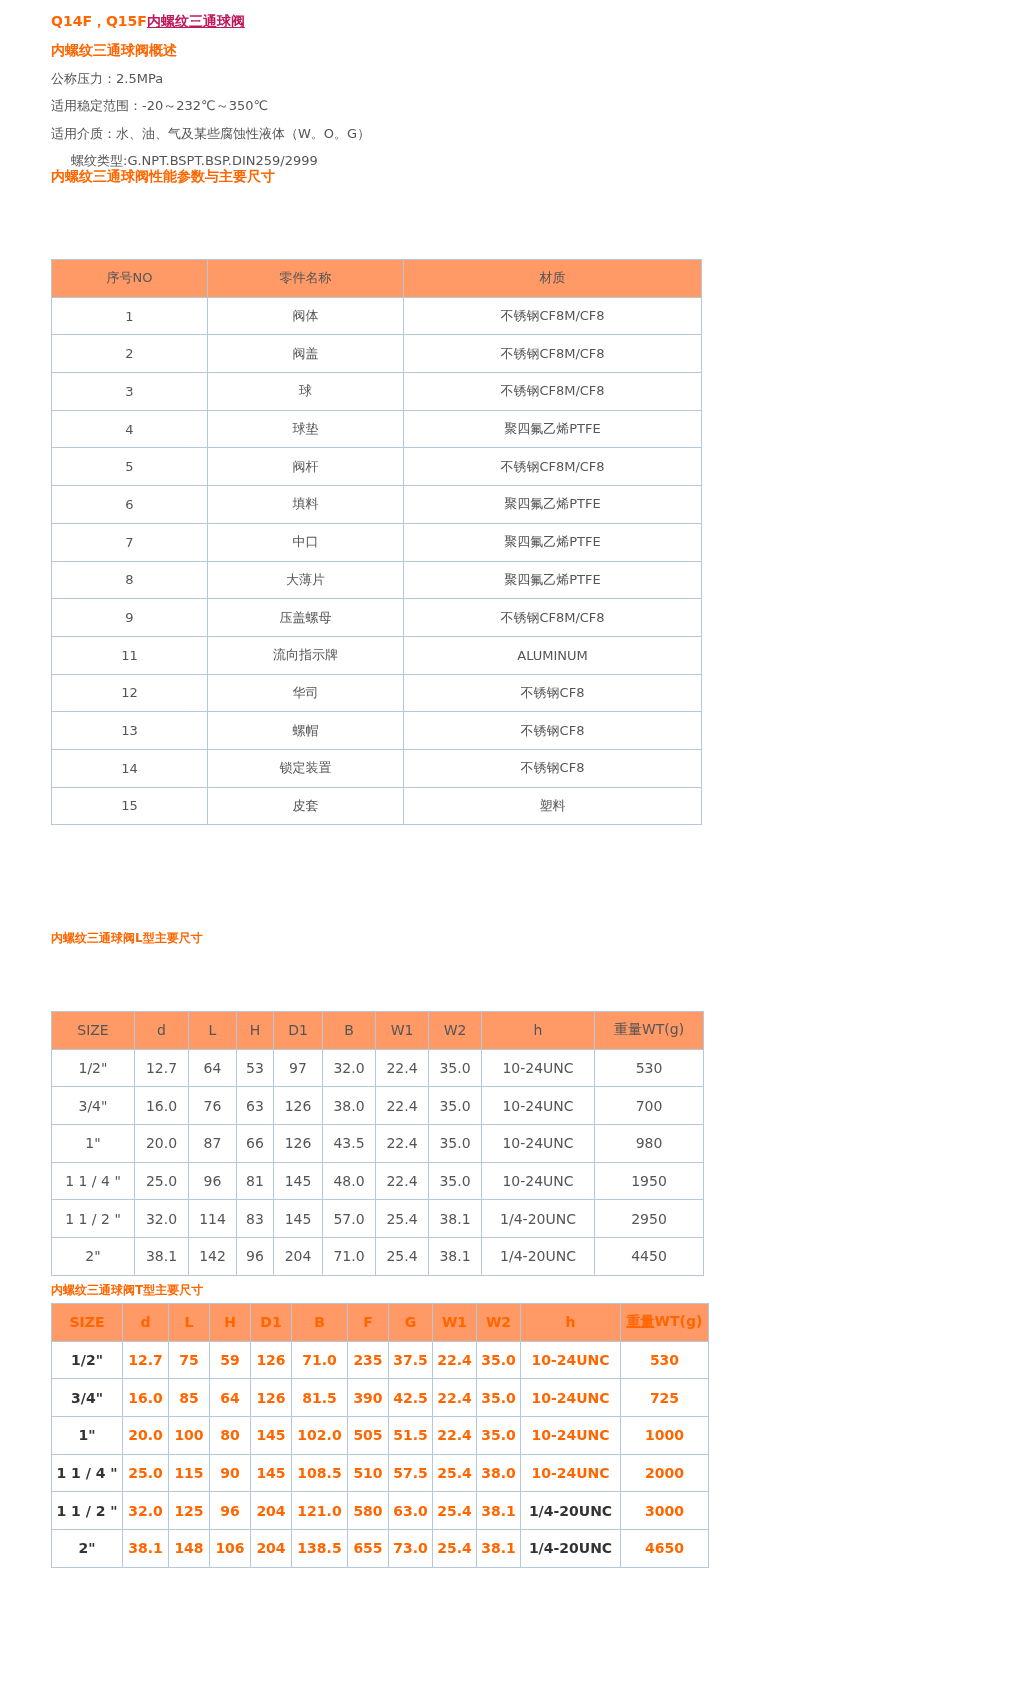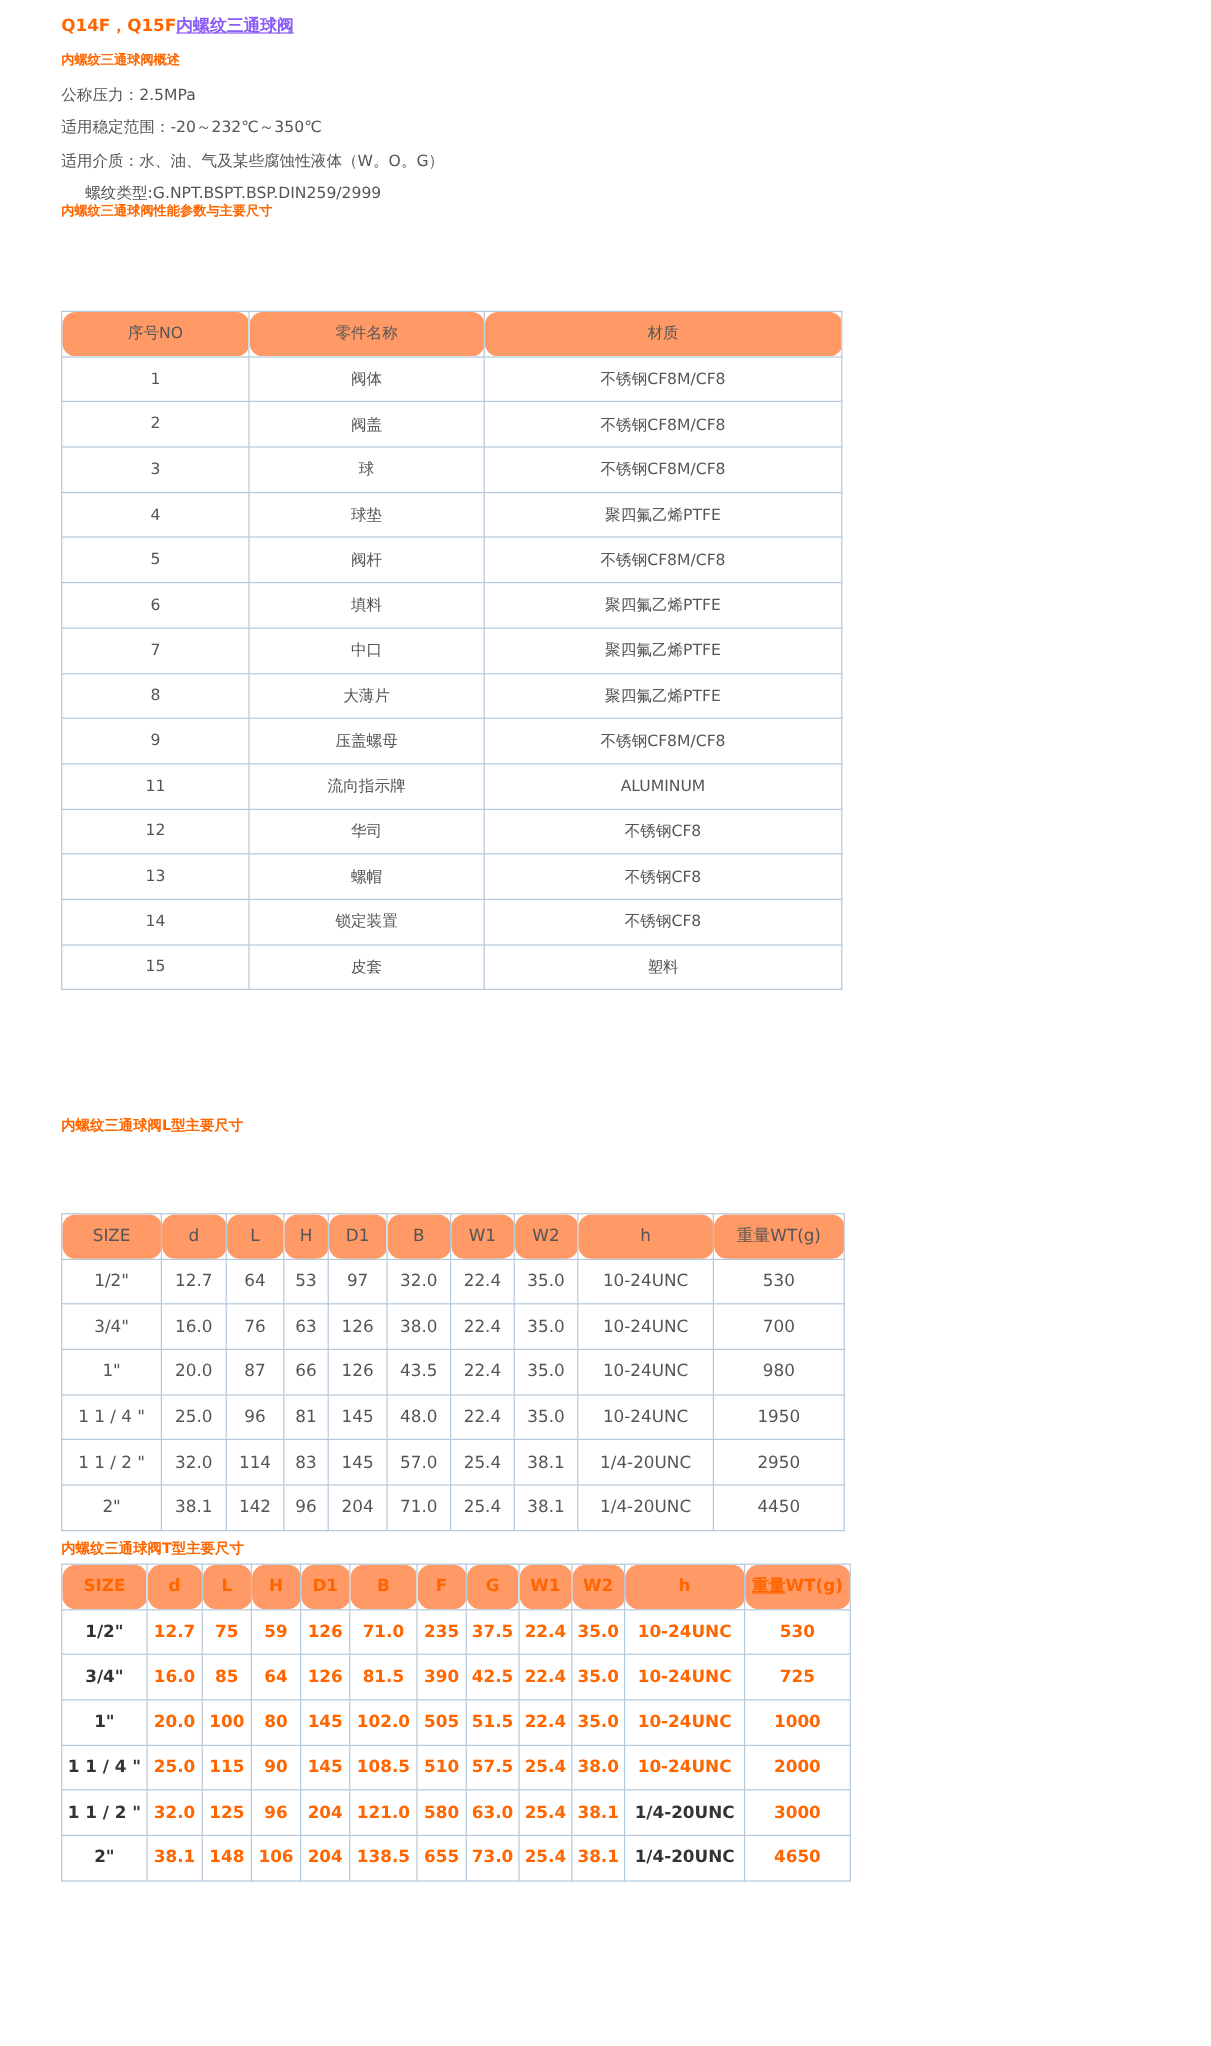--- a/index.html
+++ b/index.html
@@ -5,37 +5,37 @@
   html, body { margin: 0; padding: 0; background: #ffffff; }
   body {
     width: 1009px; height: 1705px; position: relative; overflow: hidden;
     font-family: "DejaVu Sans", "Liberation Sans", sans-serif;
     color: #555555;
   }
   .abs { position: absolute; }
   .title {
     left: 51px; top: 13px; font-size: 14px; font-weight: bold; color: #ff6600; white-space: nowrap;
   }
-  .title .link { text-decoration: underline; color: #8b5cf6; }
+  .title .link { text-decoration: underline; color: #be185d; }
   .heading {
-    left: 51px; font-size: 11px; font-weight: bold; color: #ff6600; white-space: nowrap;
+    left: 51px; font-size: 14px; font-weight: bold; color: #ff6600; white-space: nowrap;
   }
   .heading.small { font-size: 12px; }
   .text-line {
     left: 51px; font-size: 13px; color: #555555; white-space: nowrap;
   }
   table {
     position: absolute; border-collapse: collapse; table-layout: fixed;
   }
   td, th {
     border: 1px solid #b4c8da; text-align: center; padding: 0;
     font-size: 13px; color: #555555; font-weight: normal;
     white-space: nowrap; overflow: hidden;
   }
-  th { background: #ff9966; color: #555555; border-radius: 11px; }
+  th { background: #ff9966; color: #555555; }
   .parts td, .parts th { height: 36.7px; }
   .ltab td, .ltab th { height: 36.7px; font-size: 14px; }
   .ttab td, .ttab th { height: 36.7px; font-size: 14px; font-weight: bold; color: #ff6600; }
   .ttab th { color: #ff6600; }
   .ttab td.dark { color: #333333; }
   .ttab th .u { text-decoration: underline; }
 </style>
 </head>
 <body>
 

